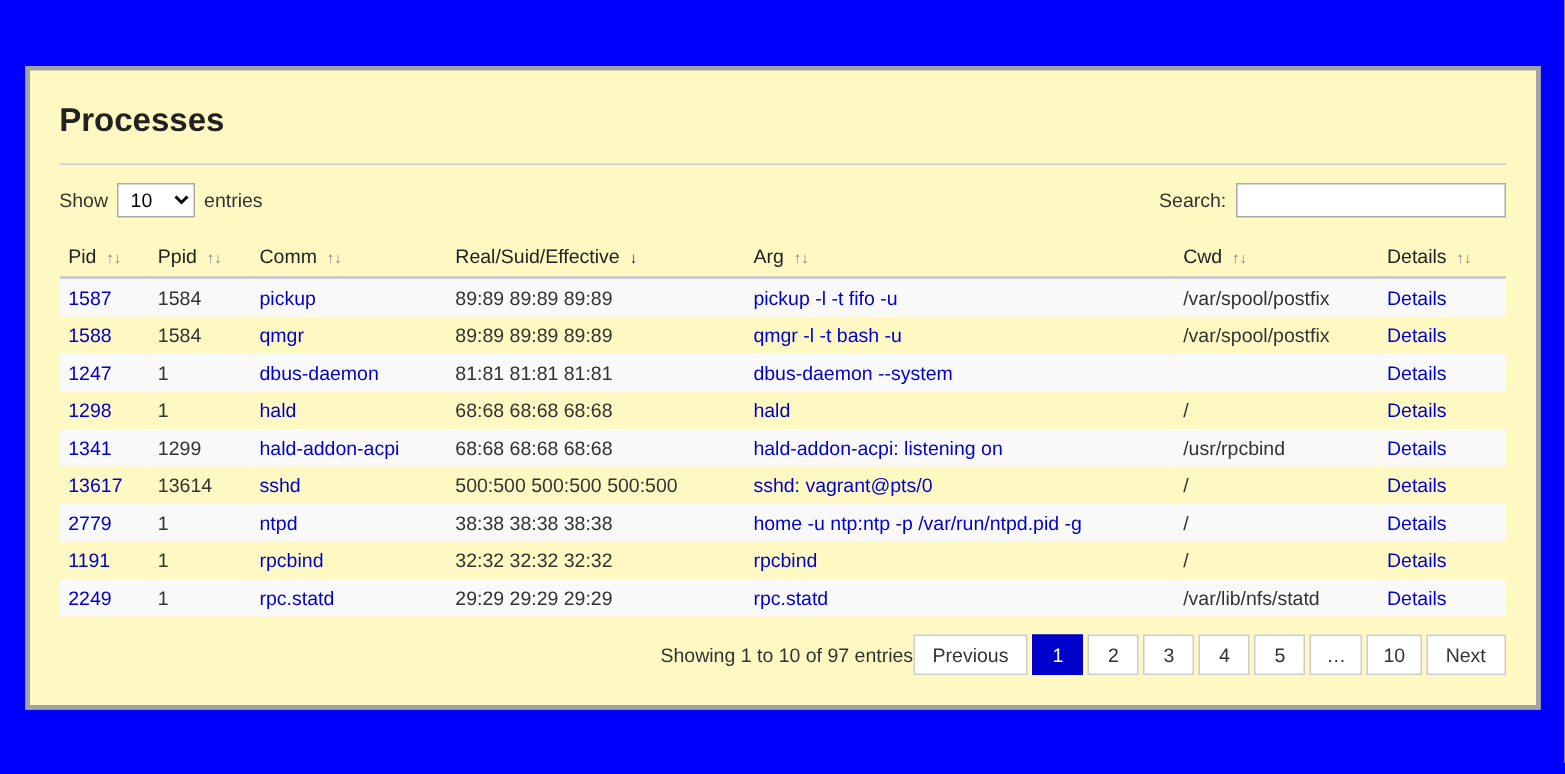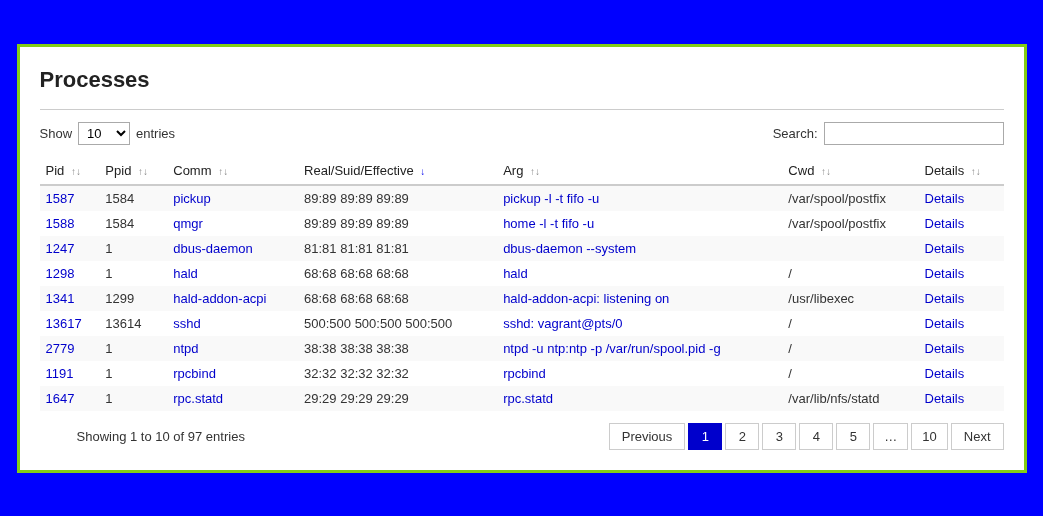--- a/index.html
+++ b/index.html
@@ -6,22 +6,22 @@
     body {
       background: #0000ff;
       display: flex;
       justify-content: center;
       align-items: center;
       min-height: 100vh;
       font-family: Arial, sans-serif;
       font-size: 13px;
     }
     .container {
-      background: #ffffff;
-      border: 3px solid #84cc16;
+      background: #fef9c3;
+      border: 3px solid #a3a3a3;
       width: 1010px;
       padding: 20px 20px 20px 20px;
     }
     .page-title {
       font-size: 22px;
       font-weight: bold;
       color: #222;
       margin-bottom: 16px;
     }
     .divider {
@@ -96,21 +96,21 @@
     .pid-link {
       color: #0000cc;
       text-decoration: none;
     }
     .details-link {
       color: #0000cc;
       text-decoration: none;
     }
     .footer {
       display: flex;
-      justify-content: space-between;
+      justify-content: flex-end;
       align-items: center;
       margin-left: 37px;
     }
     .showing-text {
       color: #333;
       font-size: 13px;
     }
     .pagination {
       display: flex;
       gap: 3px;
@@ -175,21 +175,21 @@
           <td>89:89 89:89 89:89</td>
           <td><a href="#" class="pid-link">pickup -l -t fifo -u</a></td>
           <td>/var/spool/postfix</td>
           <td><a href="#" class="details-link">Details</a></td>
         </tr>
         <tr>
           <td><a href="#" class="pid-link">1588</a></td>
           <td>1584</td>
           <td><a href="#" class="pid-link">qmgr</a></td>
           <td>89:89 89:89 89:89</td>
-          <td><a href="#" class="pid-link">home -l -t fifo -u</a></td>
+          <td><a href="#" class="pid-link">qmgr -l -t bash -u</a></td>
           <td>/var/spool/postfix</td>
           <td><a href="#" class="details-link">Details</a></td>
         </tr>
         <tr>
           <td><a href="#" class="pid-link">1247</a></td>
           <td>1</td>
           <td><a href="#" class="pid-link">dbus-daemon</a></td>
           <td>81:81 81:81 81:81</td>
           <td><a href="#" class="pid-link">dbus-daemon --system</a></td>
           <td></td>
@@ -203,52 +203,52 @@
           <td><a href="#" class="pid-link">hald</a></td>
           <td>/</td>
           <td><a href="#" class="details-link">Details</a></td>
         </tr>
         <tr>
           <td><a href="#" class="pid-link">1341</a></td>
           <td>1299</td>
           <td><a href="#" class="pid-link">hald-addon-acpi</a></td>
           <td>68:68 68:68 68:68</td>
           <td><a href="#" class="pid-link">hald-addon-acpi: listening on</a></td>
-          <td>/usr/libexec</td>
+          <td>/usr/rpcbind</td>
           <td><a href="#" class="details-link">Details</a></td>
         </tr>
         <tr>
           <td><a href="#" class="pid-link">13617</a></td>
           <td>13614</td>
           <td><a href="#" class="pid-link">sshd</a></td>
           <td>500:500 500:500 500:500</td>
           <td><a href="#" class="pid-link">sshd: vagrant@pts/0</a></td>
           <td>/</td>
           <td><a href="#" class="details-link">Details</a></td>
         </tr>
         <tr>
           <td><a href="#" class="pid-link">2779</a></td>
           <td>1</td>
           <td><a href="#" class="pid-link">ntpd</a></td>
           <td>38:38 38:38 38:38</td>
-          <td><a href="#" class="pid-link">ntpd -u ntp:ntp -p /var/run/spool.pid -g</a></td>
+          <td><a href="#" class="pid-link">home -u ntp:ntp -p /var/run/ntpd.pid -g</a></td>
           <td>/</td>
           <td><a href="#" class="details-link">Details</a></td>
         </tr>
         <tr>
           <td><a href="#" class="pid-link">1191</a></td>
           <td>1</td>
           <td><a href="#" class="pid-link">rpcbind</a></td>
           <td>32:32 32:32 32:32</td>
           <td><a href="#" class="pid-link">rpcbind</a></td>
           <td>/</td>
           <td><a href="#" class="details-link">Details</a></td>
         </tr>
         <tr>
-          <td><a href="#" class="pid-link">1647</a></td>
+          <td><a href="#" class="pid-link">2249</a></td>
           <td>1</td>
           <td><a href="#" class="pid-link">rpc.statd</a></td>
           <td>29:29 29:29 29:29</td>
           <td><a href="#" class="pid-link">rpc.statd</a></td>
           <td>/var/lib/nfs/statd</td>
           <td><a href="#" class="details-link">Details</a></td>
         </tr>
       </tbody>
   </table>
 

